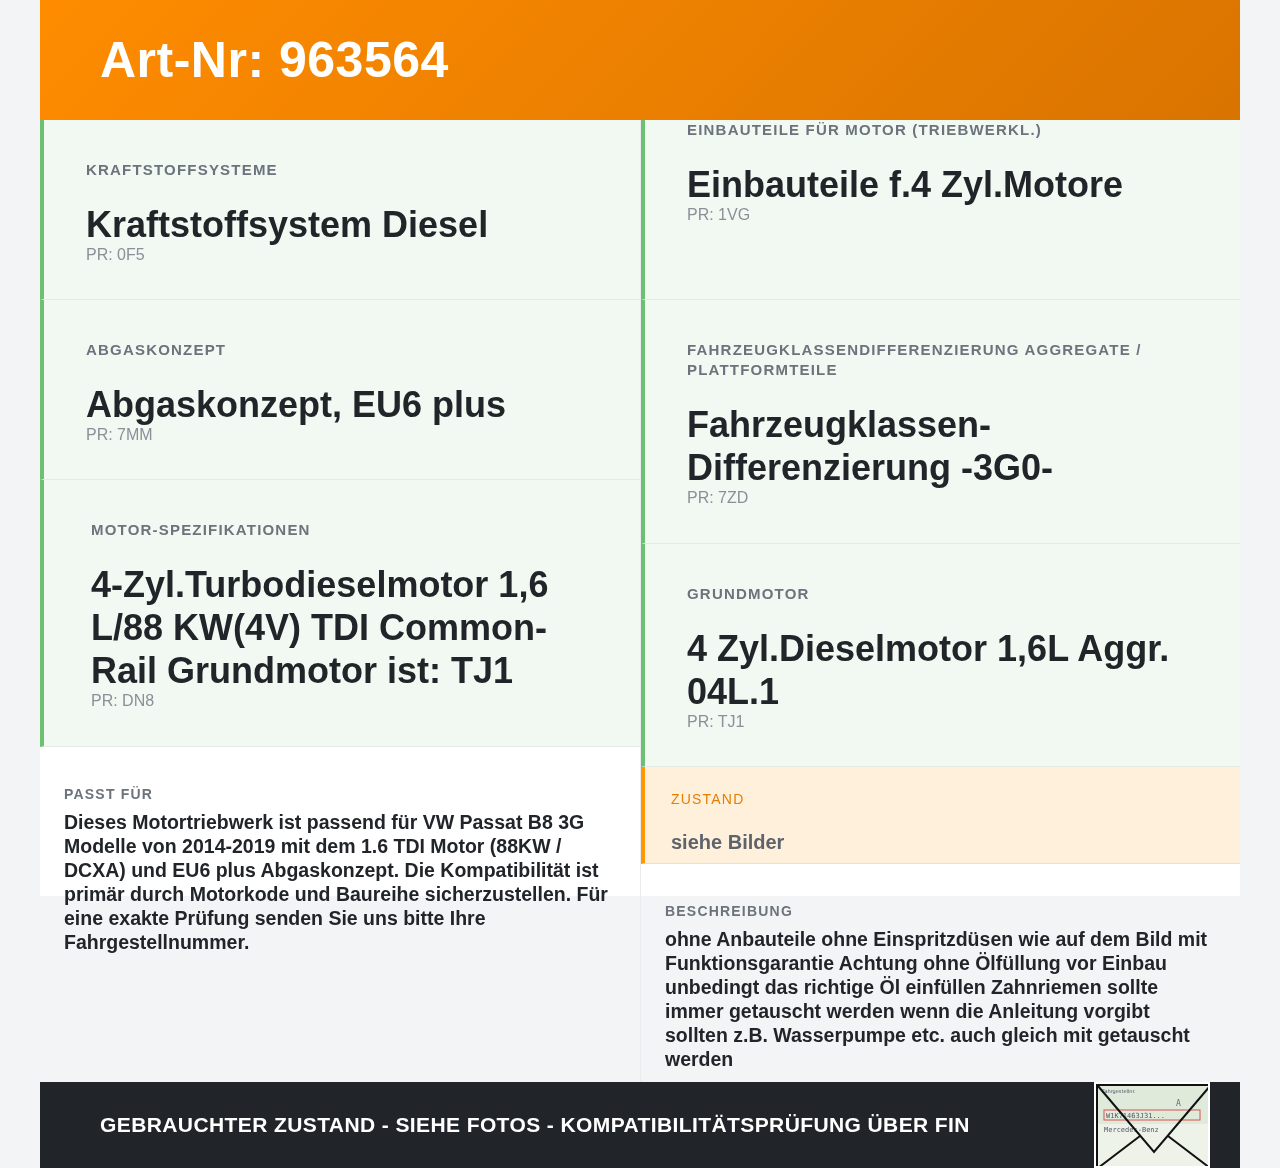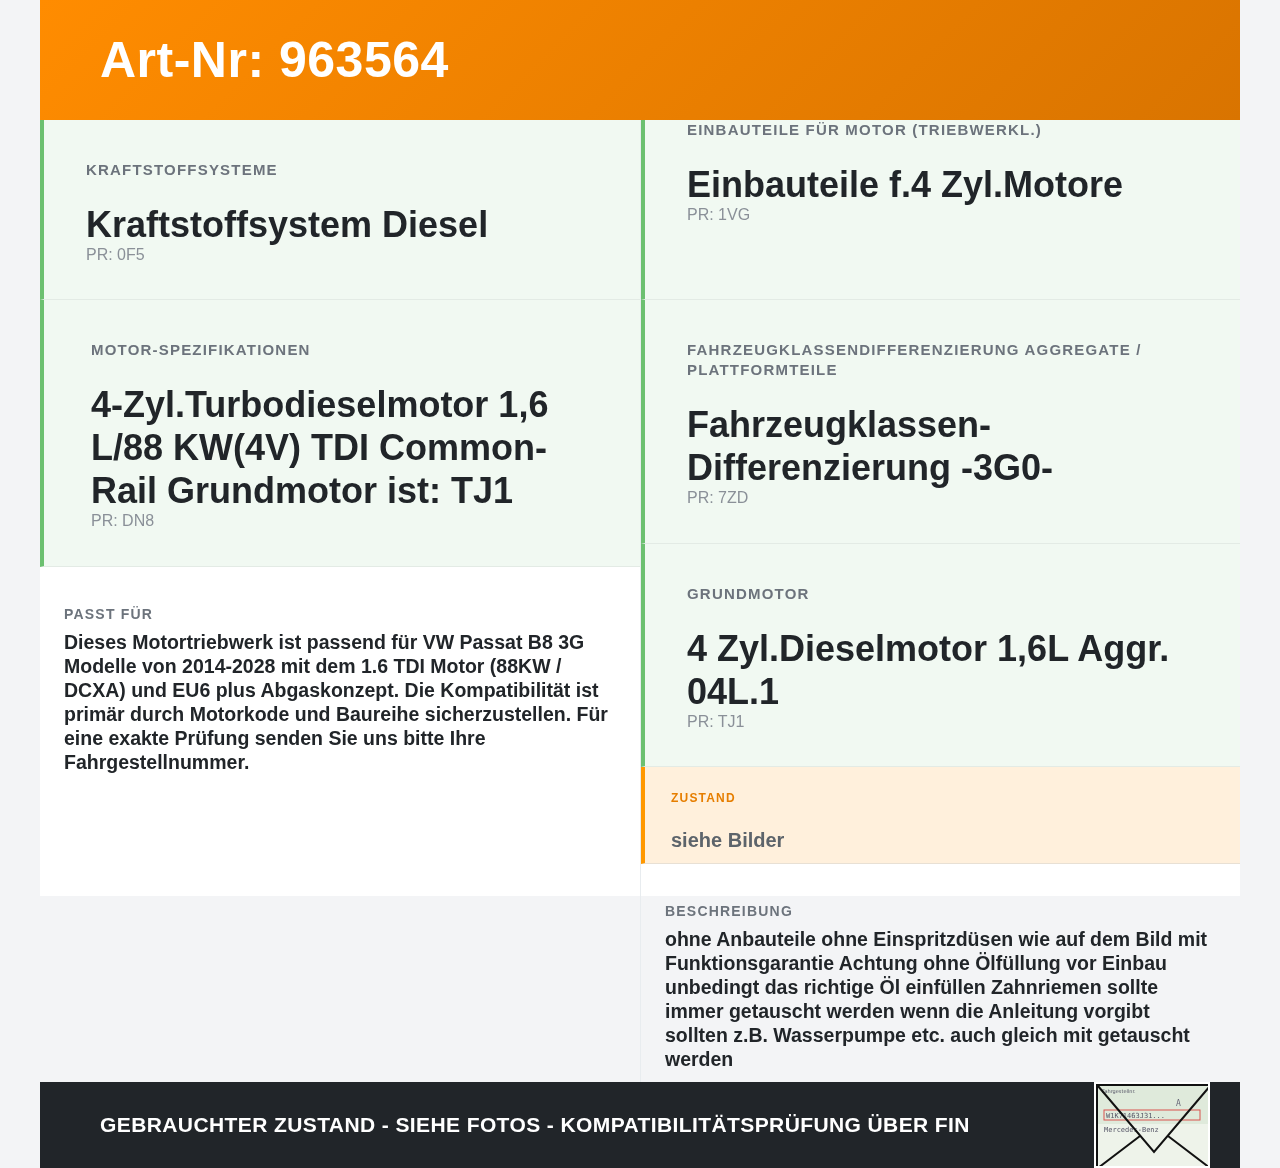--- a/index.html
+++ b/index.html
@@ -12,49 +12,54 @@
   .col { width: 600px; display: flex; flex-direction: column; }
   .col.right { border-left: 1px solid #e8ecef; }
   .card { background: #f1f9f2; border-left: 4px solid #6cc070; border-bottom: 1px solid #e3ebe5; padding: 0 42px; position: relative; }
   .card .label { font-size: 15px; font-weight: 700; color: #6c737c; letter-spacing: 1.2px; text-transform: uppercase; line-height: 20px; }
   .card .value { font-size: 36px; font-weight: 700; color: #212529; line-height: 43px; margin-top: 23px; }
   .card .pr { font-size: 16px; color: #8a9098; margin-top: 0; }
   .section { padding: 24px 24px; margin-top: 15px; }
   .section .label { font-size: 14px; font-weight: 700; color: #6c737c; letter-spacing: 1.2px; text-transform: uppercase; }
   .section .text { font-size: 19.5px; font-weight: 700; color: #212529; line-height: 24px; margin-top: 8px; }
   .zustand { background: #fff0dc; border-left: 4px solid #ff9800; padding: 24px 26px; height: 97px; border-bottom: 1px solid #e8e0d4; }
-  .zustand .label { font-size: 12px; font-weight: 700; color: #e67e00; letter-spacing: 1.2px; text-transform: uppercase; }
+  .zustand .label { font-size: 14px; font-weight: 400; color: #e67e00; letter-spacing: 1.2px; text-transform: uppercase; }
   .zustand .text { font-size: 20px; font-weight: 700; color: #5d646b; margin-top: 24px; }
   .footer { position: absolute; left: 0; top: 1082px; width: 1200px; height: 86px; background: #212529; display: flex; align-items: center; padding-left: 60px; }
   .footer .banner { color: #ffffff; font-size: 21px; font-weight: 700; letter-spacing: 0.4px; }
   .envelope { position: absolute; left: 1054px; top: 0; width: 116px; height: 86px; background: #f5f5f0; border: 2px solid #fff; overflow: hidden; }
 </style>
 </head>
 <body>
 
 <div class="page">
   <div class="header">
     <h1>Art-Nr: 963564</h1>
   </div>
 
   <div class="grid">
     <div class="col left">
       <div class="card" style="height:180px;padding-top:40px;">
         <div class="label">KRAFTSTOFFSYSTEME</div>
         <div class="value">Kraftstoffsystem Diesel</div>
         <div class="pr">PR: 0F5</div>
       </div>
+      <div class="card" style="height:180px;padding-top:40px;">
+        <div class="label">ABGASKONZEPT</div>
+        <div class="value">Abgaskonzept, EU6 plus</div>
+        <div class="pr">PR: 7MM</div>
+      </div>
       <div class="card" style="height:267px;padding-top:40px;padding-left:47px;">
         <div class="label">MOTOR-SPEZIFIKATIONEN</div>
         <div class="value">4-Zyl.Turbodieselmotor 1,6 L/88 KW(4V) TDI Common-Rail Grundmotor ist: TJ1</div>
         <div class="pr">PR: DN8</div>
       </div>
       <div class="section" style="padding-top:24px;">
         <div class="label">PASST FÜR</div>
-        <div class="text">Dieses Motortriebwerk ist passend für VW Passat B8 3G Modelle von 2014-2028 mit dem 1.6 TDI Motor (88KW / DCXA) und EU6 plus Abgaskonzept. Die Kompatibilität ist primär durch Motorkode und Baureihe sicherzustellen. Für eine exakte Prüfung senden Sie uns bitte Ihre Fahrgestellnummer.</div>
+        <div class="text">Dieses Motortriebwerk ist passend für VW Passat B8 3G Modelle von 2014-2019 mit dem 1.6 TDI Motor (88KW / DCXA) und EU6 plus Abgaskonzept. Die Kompatibilität ist primär durch Motorkode und Baureihe sicherzustellen. Für eine exakte Prüfung senden Sie uns bitte Ihre Fahrgestellnummer.</div>
       </div>
     </div>
 
     <div class="col right">
       <div class="card" style="height:180px;">
         <div class="label">EINBAUTEILE FÜR MOTOR (TRIEBWERKL.)</div>
         <div class="value">Einbauteile f.4 Zyl.Motore</div>
         <div class="pr">PR: 1VG</div>
       </div>
       <div class="card" style="height:244px;padding-top:40px;">

